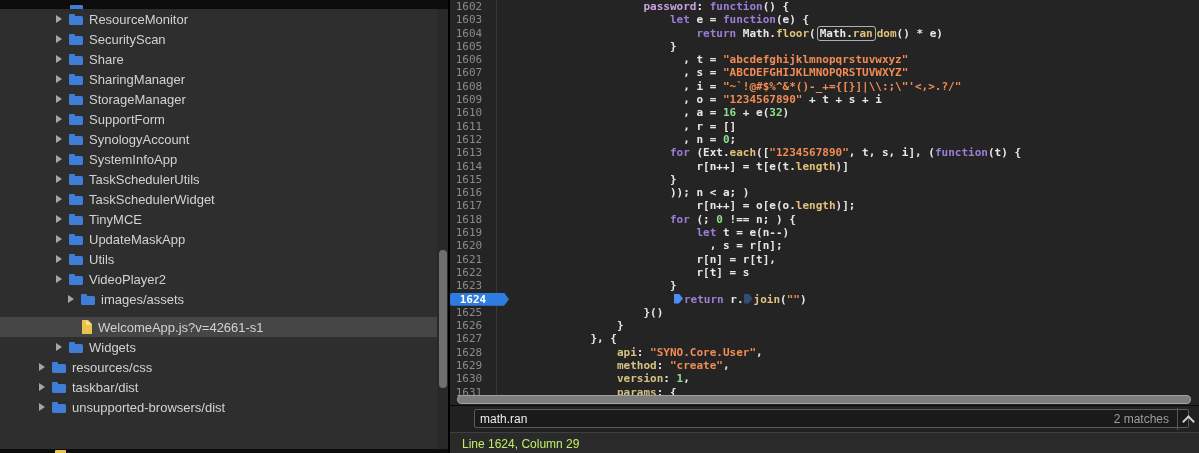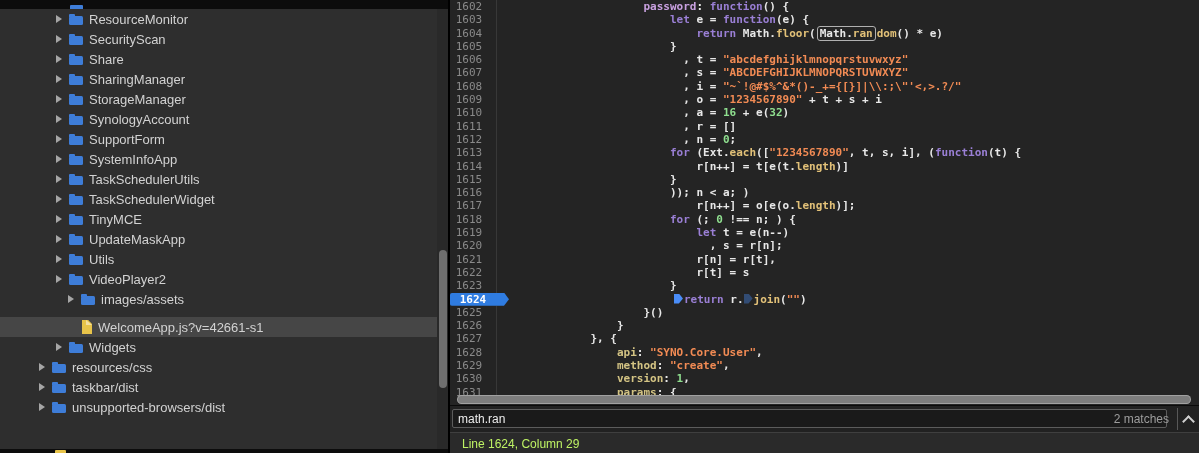--- a/index.html
+++ b/index.html
@@ -47,21 +47,21 @@
   .tok-n{color:var(--tok-n);} .tok-f{color:var(--tok-f);} .tok-pk{color:var(--tok-pk);} .tok-pd{color:var(--tok-pd);}
   .match-box{border:1px solid #b0b0b0;border-radius:3px;padding:0 2px;margin:0 1px;}
   .mk{display:inline-block;width:9px;height:10px;vertical-align:-1px;margin-right:1px;
       clip-path:polygon(0 0,55% 0,100% 50%,55% 100%,0 100%);}
   .mk.filled{background:var(--c-marker);}
   .mk.hollow{background:var(--c-marker);opacity:.38;}
   .hscroll{position:absolute;left:7px;right:8px;top:395px;height:9px;border-radius:5px;background:#7d7d7d;box-shadow:inset 0 0 0 1px rgba(255,255,255,.28);z-index:5;}
 
   
   .search-bar{position:absolute;left:0;right:0;top:405px;height:27px;background:#212121;border-top:1px solid #0a0a0a;box-sizing:border-box;}
-  .search-input{position:absolute;left:2px;top:3px;height:19px;width:calc(100% - 34px);box-sizing:border-box;
+  .search-input{position:absolute;left:24px;top:3px;height:19px;width:calc(100% - 34px);box-sizing:border-box;
                 background:#1a1a1a;border:1px solid #5c5c5c;border-radius:2px;color:#ececec;
                 font-family:"Liberation Sans",sans-serif;font-size:12px;padding:0 72px 0 5px;outline:none;}
   .matches{position:absolute;right:30px;top:6px;color:#9d9d9d;font-size:12px;}
   .sdivider{position:absolute;right:21px;top:2px;width:1px;height:22px;background:#585858;}
   .prev-btn{position:absolute;right:3px;top:2px;width:16px;height:22px;cursor:pointer;}
   .prev-btn::before{content:'';position:absolute;left:4px;top:9px;width:7px;height:7px;
                     border-left:2px solid #cfcfcf;border-top:2px solid #cfcfcf;transform:rotate(45deg);}
 
   
   .status-bar{position:absolute;left:0;right:0;top:432px;height:21px;background:#2a2a2a;border-top:1px solid #3f3f3f;box-sizing:border-box;}
@@ -96,26 +96,26 @@
         <span class="tlabel">SharingManager</span>
       </div>
       <div class="tree-row lvl2">
         <span class="disc collapsed"></span>
         <span class="ticon folder"></span>
         <span class="tlabel">StorageManager</span>
       </div>
       <div class="tree-row lvl2">
         <span class="disc collapsed"></span>
         <span class="ticon folder"></span>
+        <span class="tlabel">SupportForm</span>
+      </div>
+      <div class="tree-row lvl2">
+        <span class="disc collapsed"></span>
+        <span class="ticon folder"></span>
         <span class="tlabel">SynologyAccount</span>
-      </div>
-      <div class="tree-row lvl2">
-        <span class="disc collapsed"></span>
-        <span class="ticon folder"></span>
-        <span class="tlabel">SupportForm</span>
       </div>
       <div class="tree-row lvl2">
         <span class="disc collapsed"></span>
         <span class="ticon folder"></span>
         <span class="tlabel">SystemInfoApp</span>
       </div>
       <div class="tree-row lvl2">
         <span class="disc collapsed"></span>
         <span class="ticon folder"></span>
         <span class="tlabel">TaskSchedulerUtils</span>

